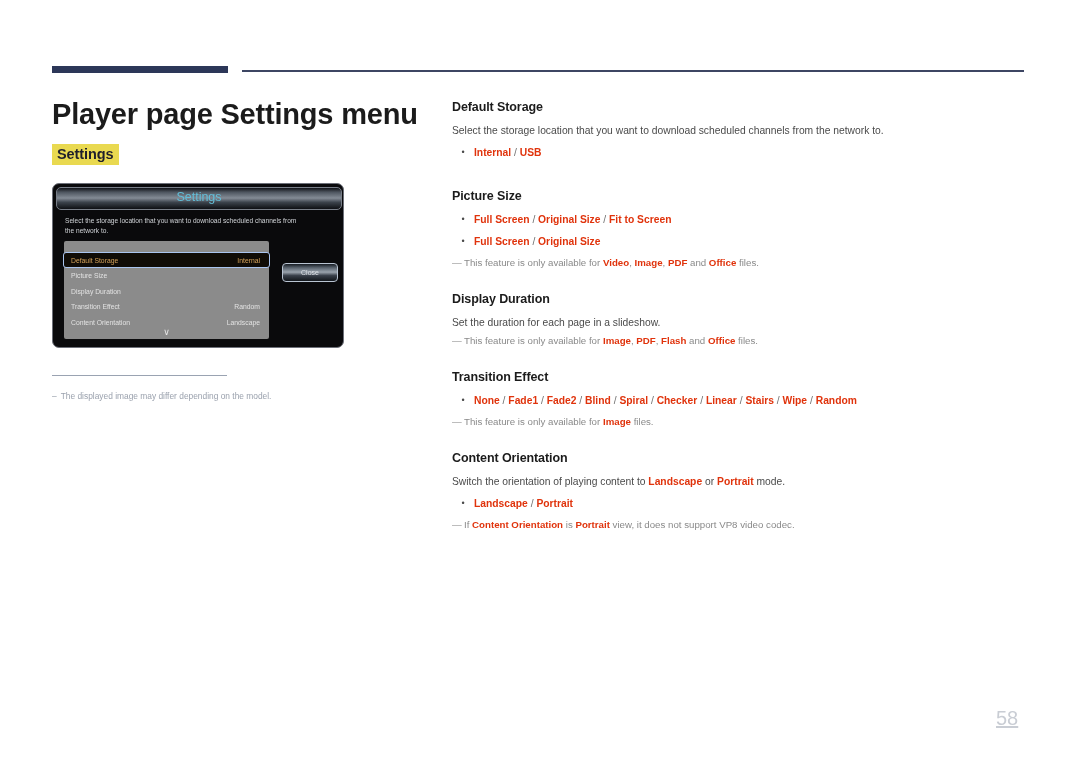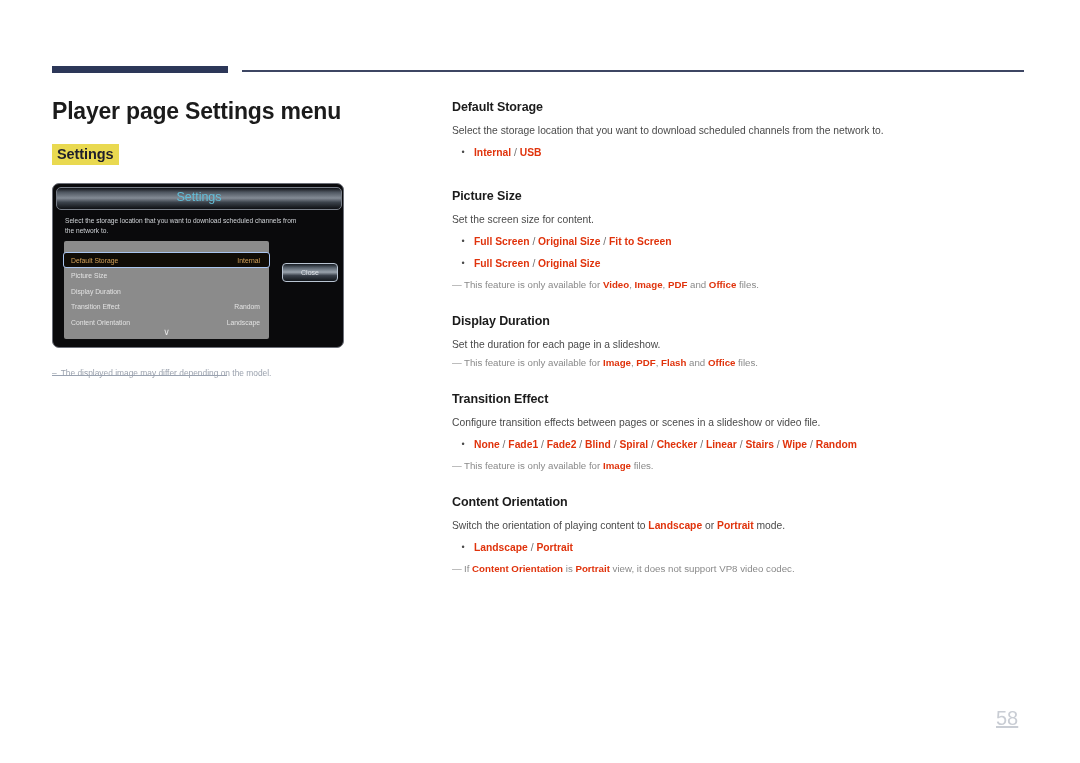--- a/index.html
+++ b/index.html
@@ -27,21 +27,21 @@
     position: absolute;
     left: 242px; top: 70px;
     width: 782px; height: 1.5px;
     background: #3d4663;
   }
 
   
   .page-title {
     position: absolute;
     left: 52px; top: 98px;
-    font-size: 23px;
+    font-size: 29px;
     font-weight: bold;
     letter-spacing: -0.2px;
     color: #1b1b1b;
   }
   .settings-chip {
     position: absolute;
     left: 52px; top: 144px;
     background: #e9d950;
     padding: 2px 6px 3px 5px;
     font-size: 14.5px;
@@ -143,21 +143,21 @@
 
   
   .fn-rule {
     position: absolute;
     left: 52px; top: 375px;
     width: 175px; height: 1px;
     background: #9aa3b2;
   }
   .fn-text {
     position: absolute;
-    left: 52px; top: 368px;
+    left: 52px; top: 391px;
     font-size: 8.4px;
     color: #9aa1ad;
     white-space: nowrap;
   }
   .fn-text .dash { margin-right: 4px; }
 
   
   .right-col {
     position: absolute;
     left: 452px; top: 100px;
@@ -283,21 +283,20 @@
     <div class="bullet">
       <span class="dot">•</span>
       <span class="bullet-body">Internal <span class="sep">/</span> USB</span>
     </div>
   </div>
 
   <div class="sec-gap"></div>
 
   <div class="sec">
     <div class="sec-title">Picture Size</div>
-    <div class="body-line">Set the screen size for content.</div>
 
 
     <div class="bullet">
       <span class="dot">•</span>
       <span class="bullet-body">Full Screen <span class="sep">/</span> Original Size <span class="sep">/</span> Fit to Screen</span>
     </div>
 
 
     <div class="bullet">
       <span class="dot">•</span>
@@ -316,21 +315,20 @@
     <div class="body-line tight">Set the duration for each page in a slideshow.</div>
     <div class="note">
       <span class="ndash">—</span><span class="gray">This feature is only available for </span><span class="kw">Image</span><span class="gray">, </span><span class="kw">PDF</span><span class="gray">, </span><span class="kw">Flash</span><span class="gray"> and </span><span class="kw">Office</span><span class="gray"> files.</span>
     </div>
   </div>
 
   <div class="sec-gap"></div>
 
   <div class="sec">
     <div class="sec-title">Transition Effect</div>
-    <div class="body-line">Configure transition effects between pages or scenes in a slideshow or video file.</div>
     <div class="bullet">
       <span class="dot">•</span>
       <span class="bullet-body">None <span class="sep">/</span> Fade1 <span class="sep">/</span> Fade2 <span class="sep">/</span> Blind <span class="sep">/</span> Spiral <span class="sep">/</span> Checker <span class="sep">/</span> Linear <span class="sep">/</span> Stairs <span class="sep">/</span> Wipe <span class="sep">/</span> Random</span>
     </div>
     <div class="note">
       <span class="ndash">—</span><span class="gray">This feature is only available for </span><span class="kw">Image</span><span class="gray"> files.</span>
     </div>
   </div>
 
   <div class="sec-gap"></div>

